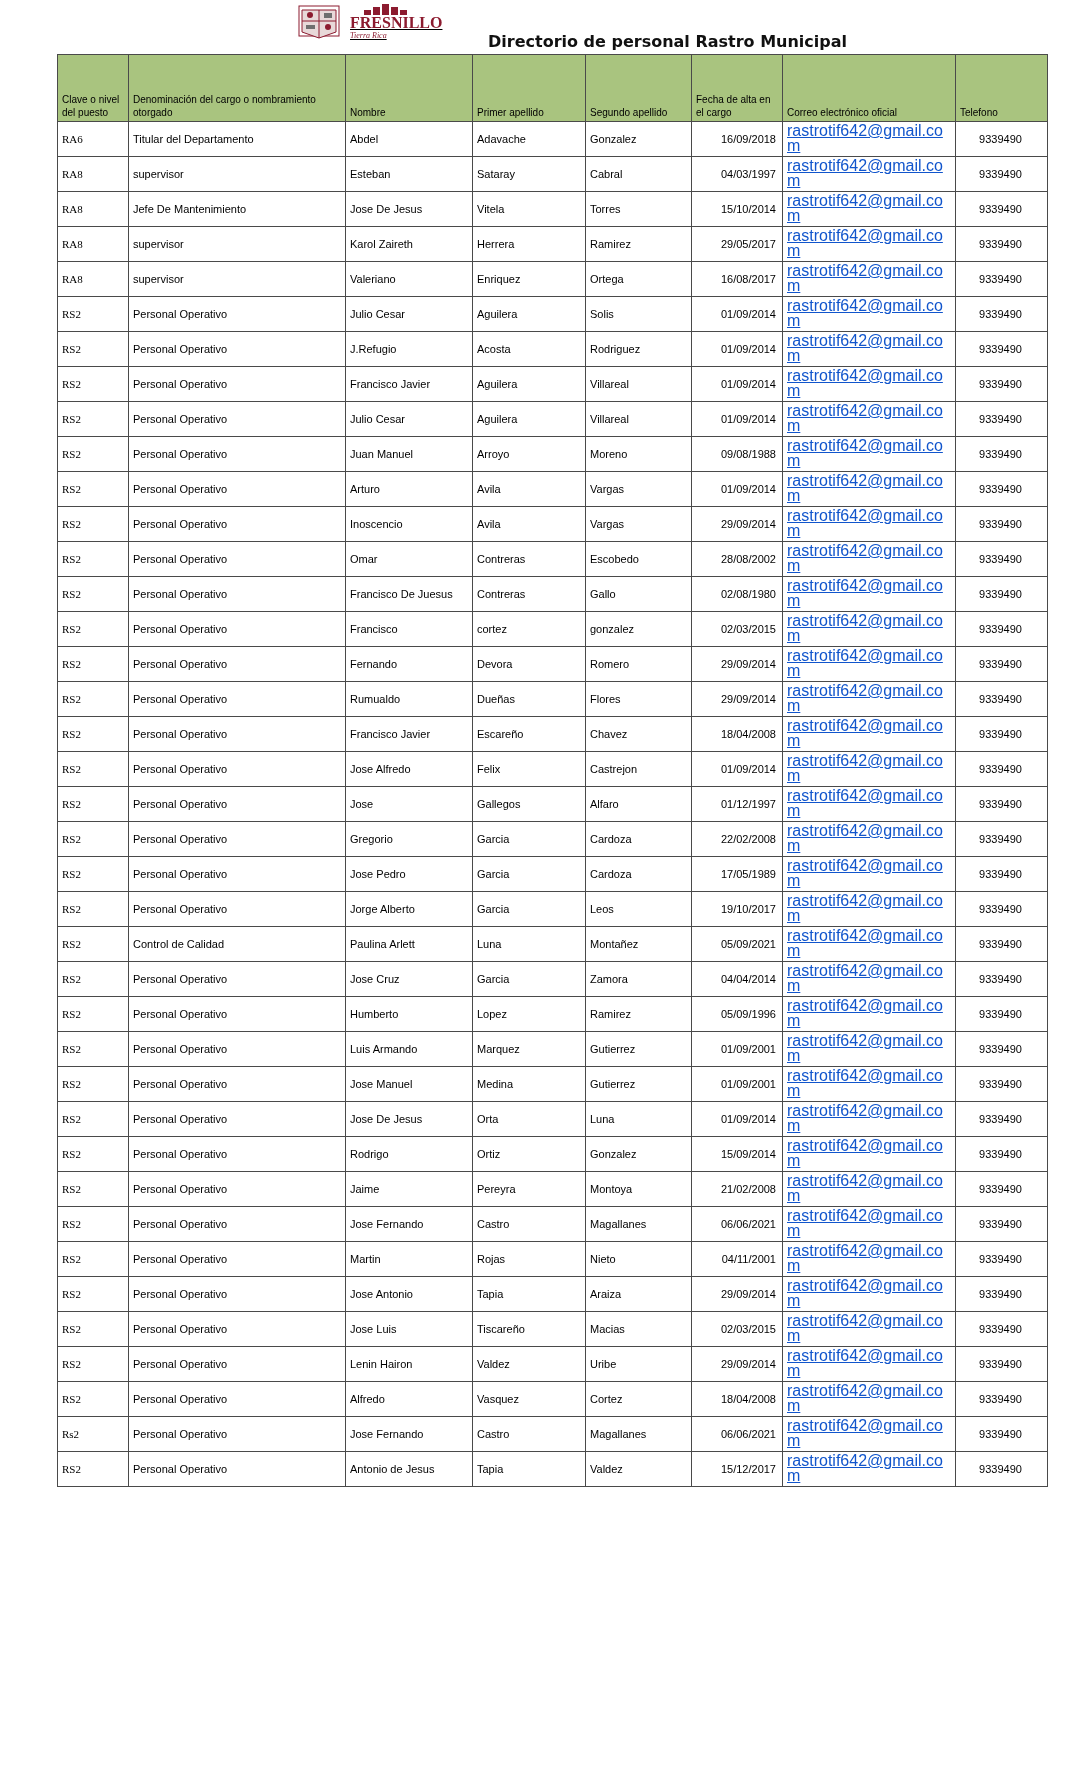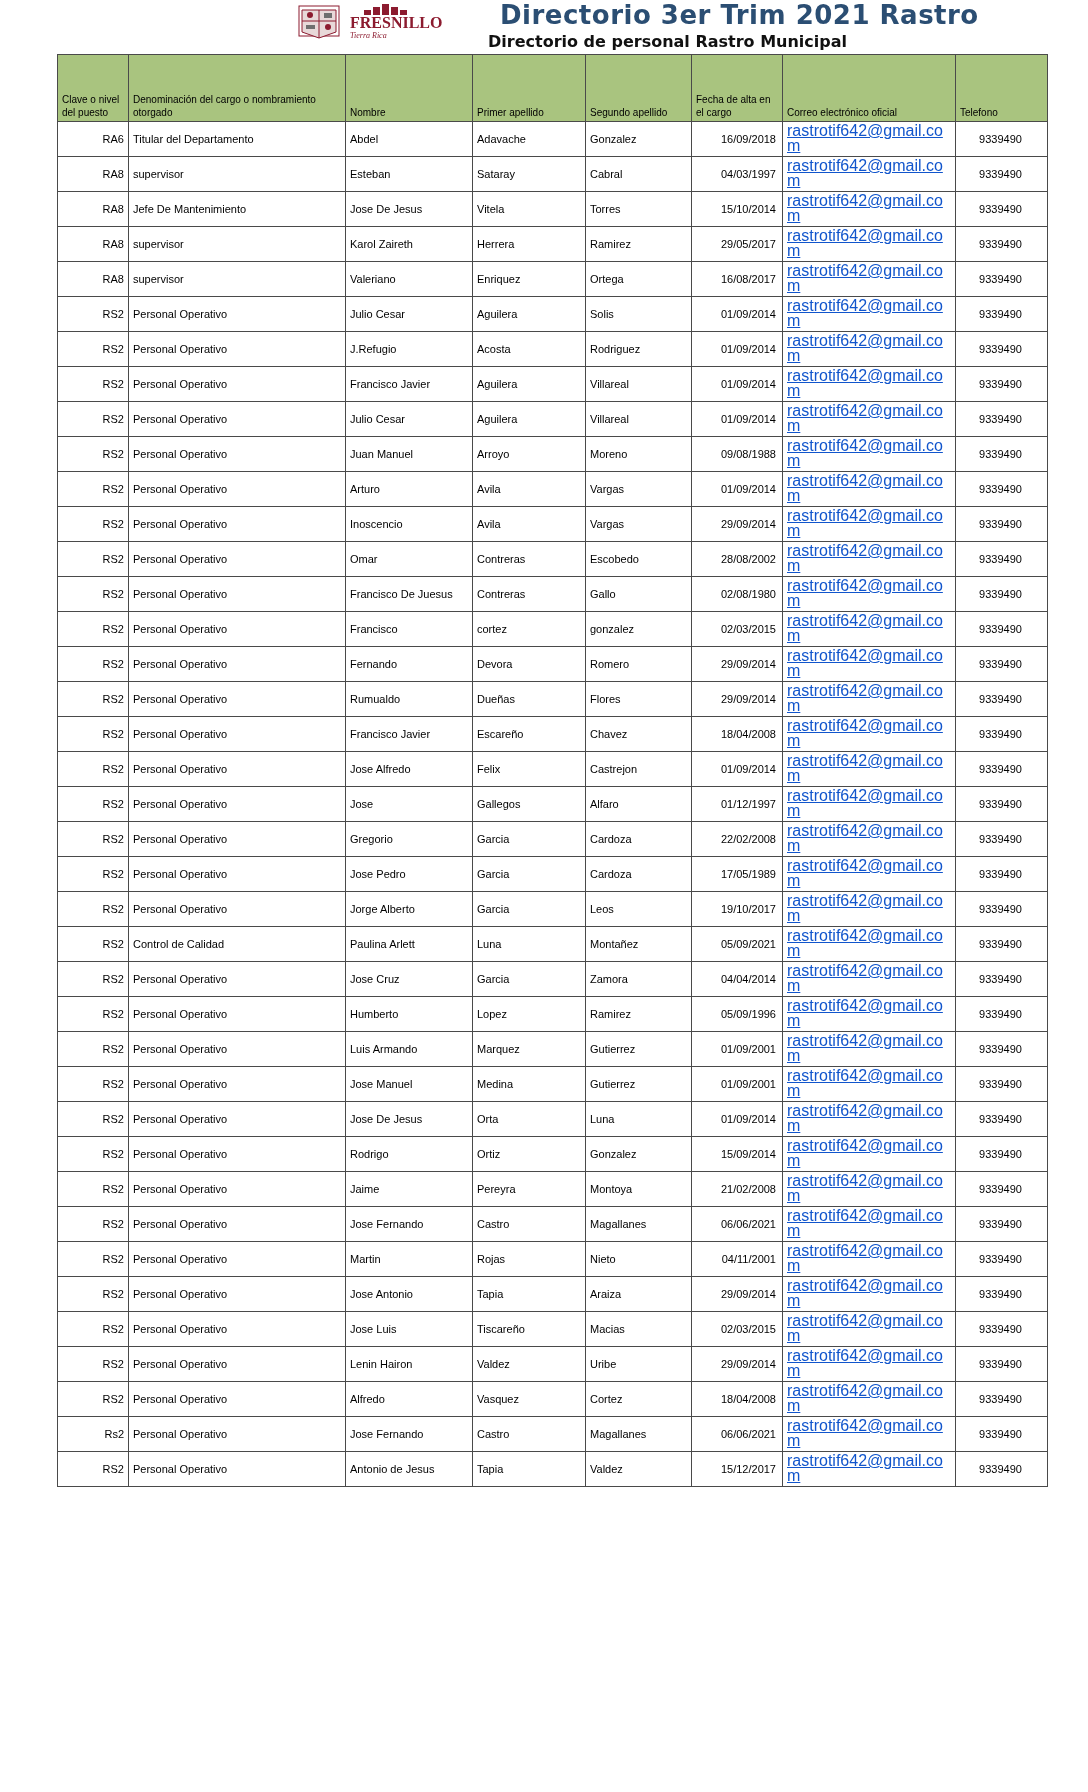--- a/index.html
+++ b/index.html
@@ -25,20 +25,21 @@
     position: relative;
     height: 52px;
   }
   .crest-wrap {
     position: absolute;
     left: 296px;
     top: 2px;
     display: flex;
     align-items: center;
     gap: 8px;
+    text-decoration: underline;
   }
   .crest {
     width: 46px;
     height: 40px;
     position: relative;
   }
   .crest svg { display: block; }
   .fresnillo-logo {
     width: 104px;
     height: 36px;
@@ -122,21 +123,21 @@
   }
   th.c0, td.c0 { width: 62px; }
   th.c1, td.c1 { width: 208px; }
   th.c2, td.c2 { width: 118px; }
   th.c3, td.c3 { width: 104px; }
   th.c4, td.c4 { width: 97px; }
   th.c5, td.c5 { width: 82px; margin-left: 48px; }
   th.c6, td.c6 { width: 164px; margin-left: 36px; }
   th.c7, td.c7 { width: 83px; }
 
-  td.c0 { text-align: right; }
+  td.c0 { text-align: left; font-family: Liberation Serif, serif; }
   td.c5 { text-align: right; padding-right: 6px; }
   td.c7 { text-align: center; padding-right: 6px; }
 
   td.c6 a, td.c6 span.mail {
     color: #1155cc;
     text-decoration: underline;
     font-size: 16px;
     word-break: break-all;
   }
   tbody tr { height: 26px; }
@@ -167,21 +168,20 @@
           <i style="height:5px"></i>
             <i style="height:8px"></i>
             <i style="height:11px"></i>
             <i style="height:8px"></i>
             <i style="height:5px"></i>
         </div>
         <div class="word">FRESNILLO</div>
         <div class="sub">Tierra Rica</div>
       </div>
     </div>
-    <div class="title-main">Directorio 3er Trim 2021 Rastro</div>
     <div class="title-sub">Directorio de personal Rastro Municipal</div>
   </div>
 
   <table>
     <thead>
       <tr>
         <th class="c0">Clave o nivel del puesto</th>
         <th class="c1">Denominación del cargo o nombramiento otorgado</th>
         <th class="c2">Nombre</th>
         <th class="c3">Primer apellido</th>

